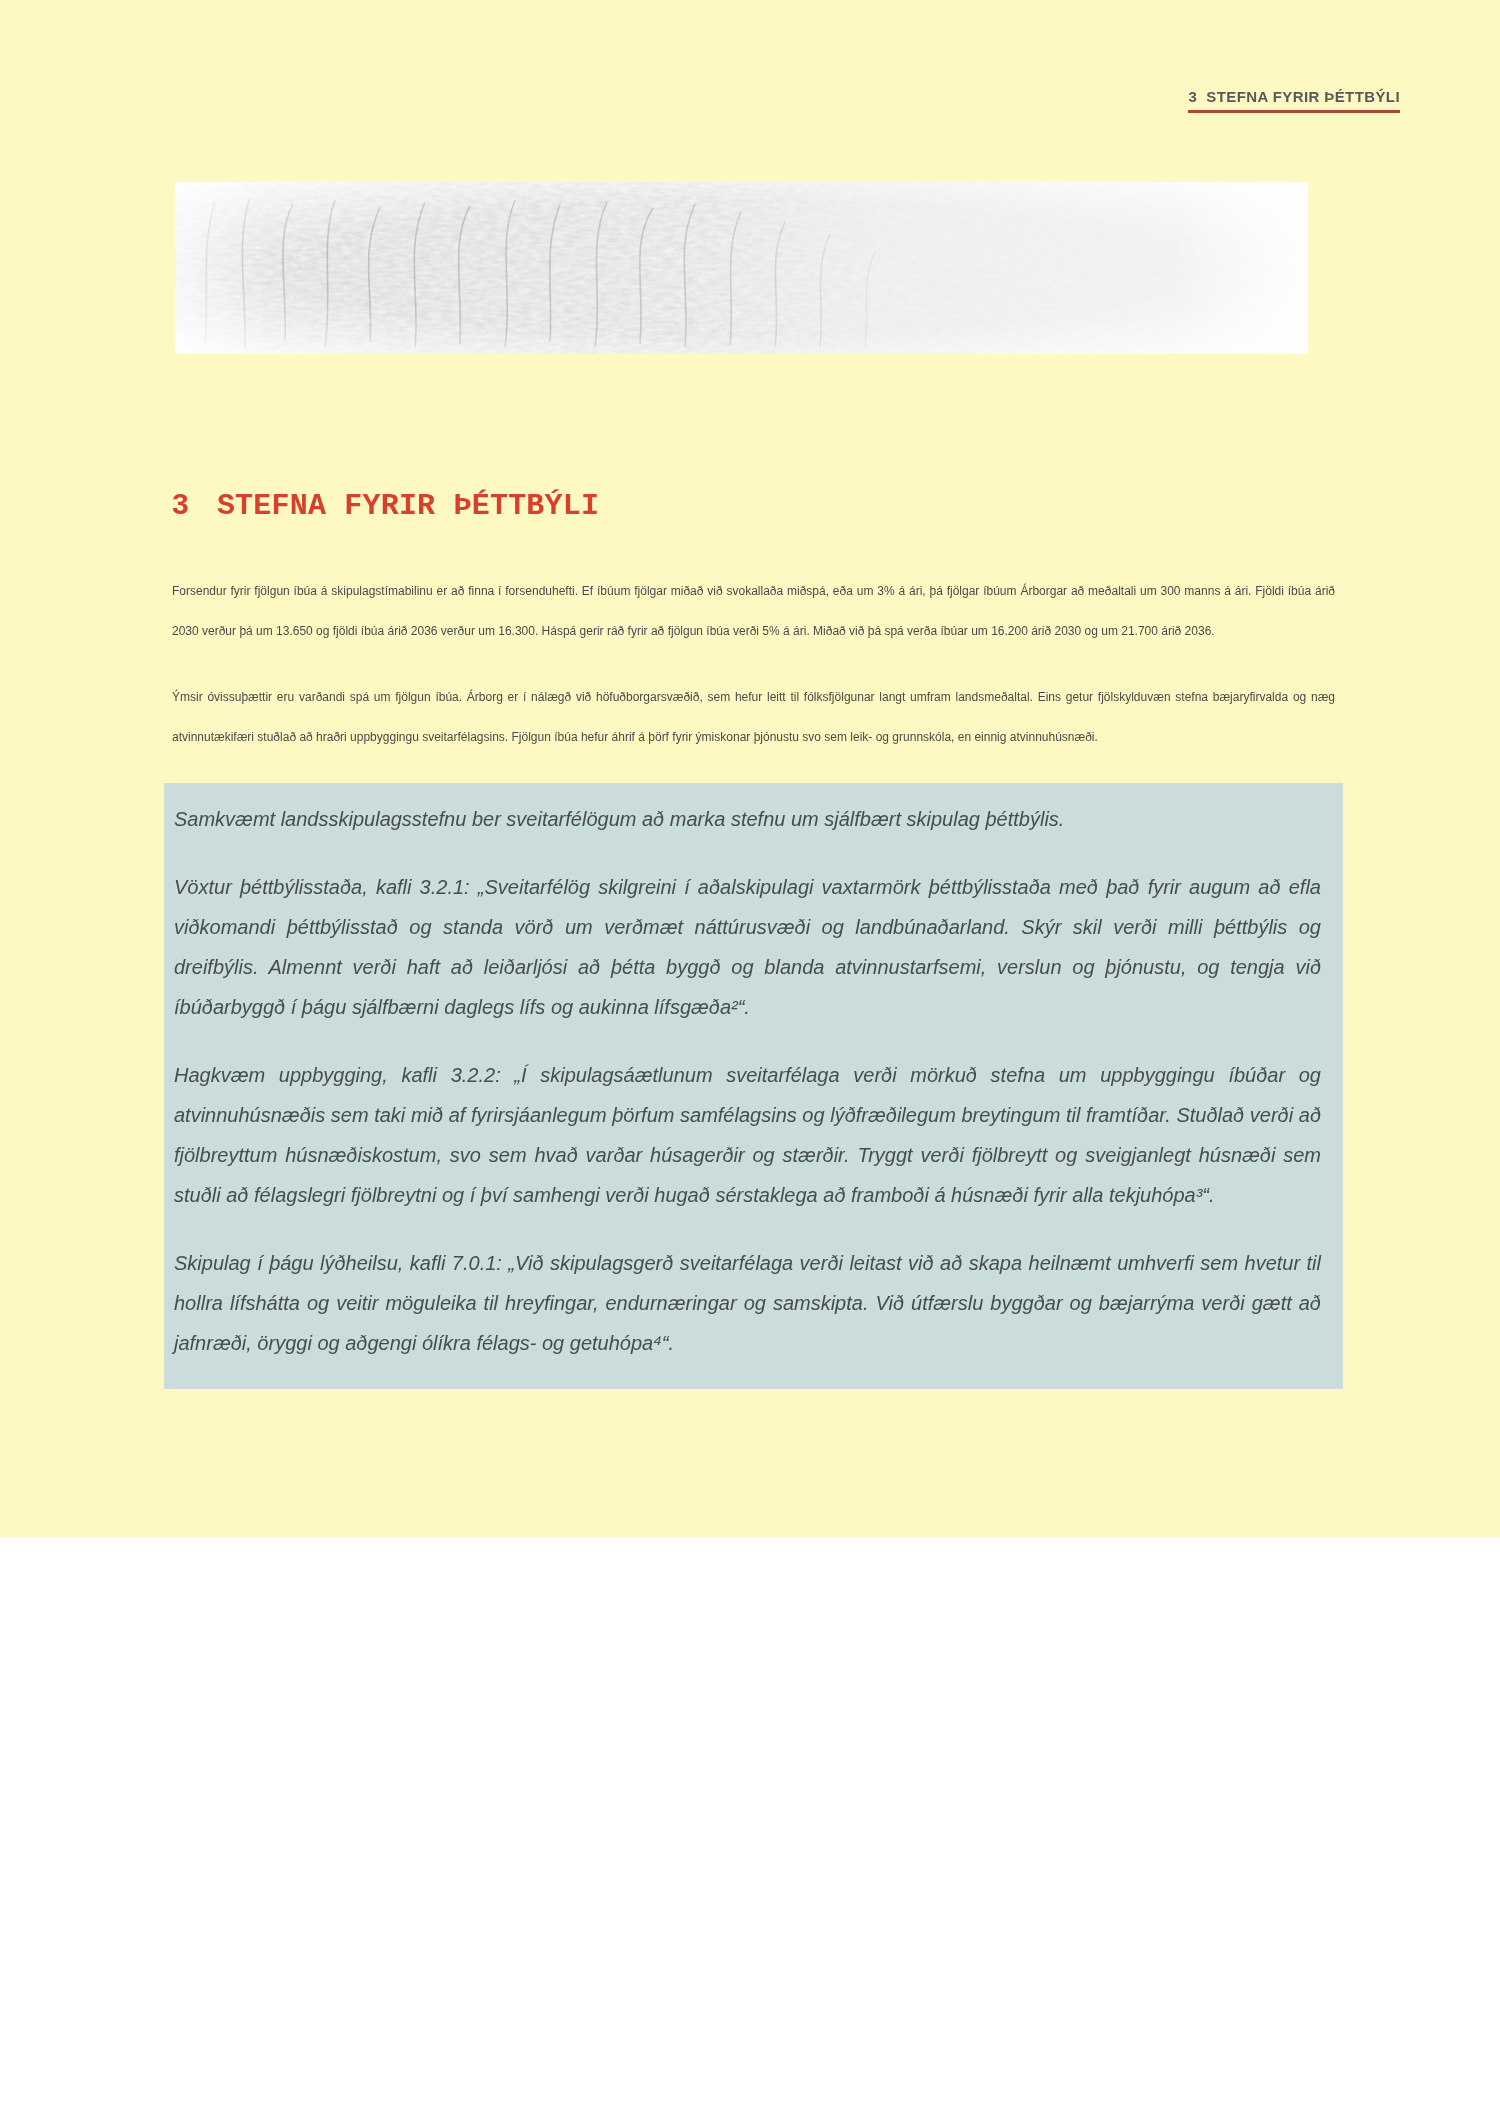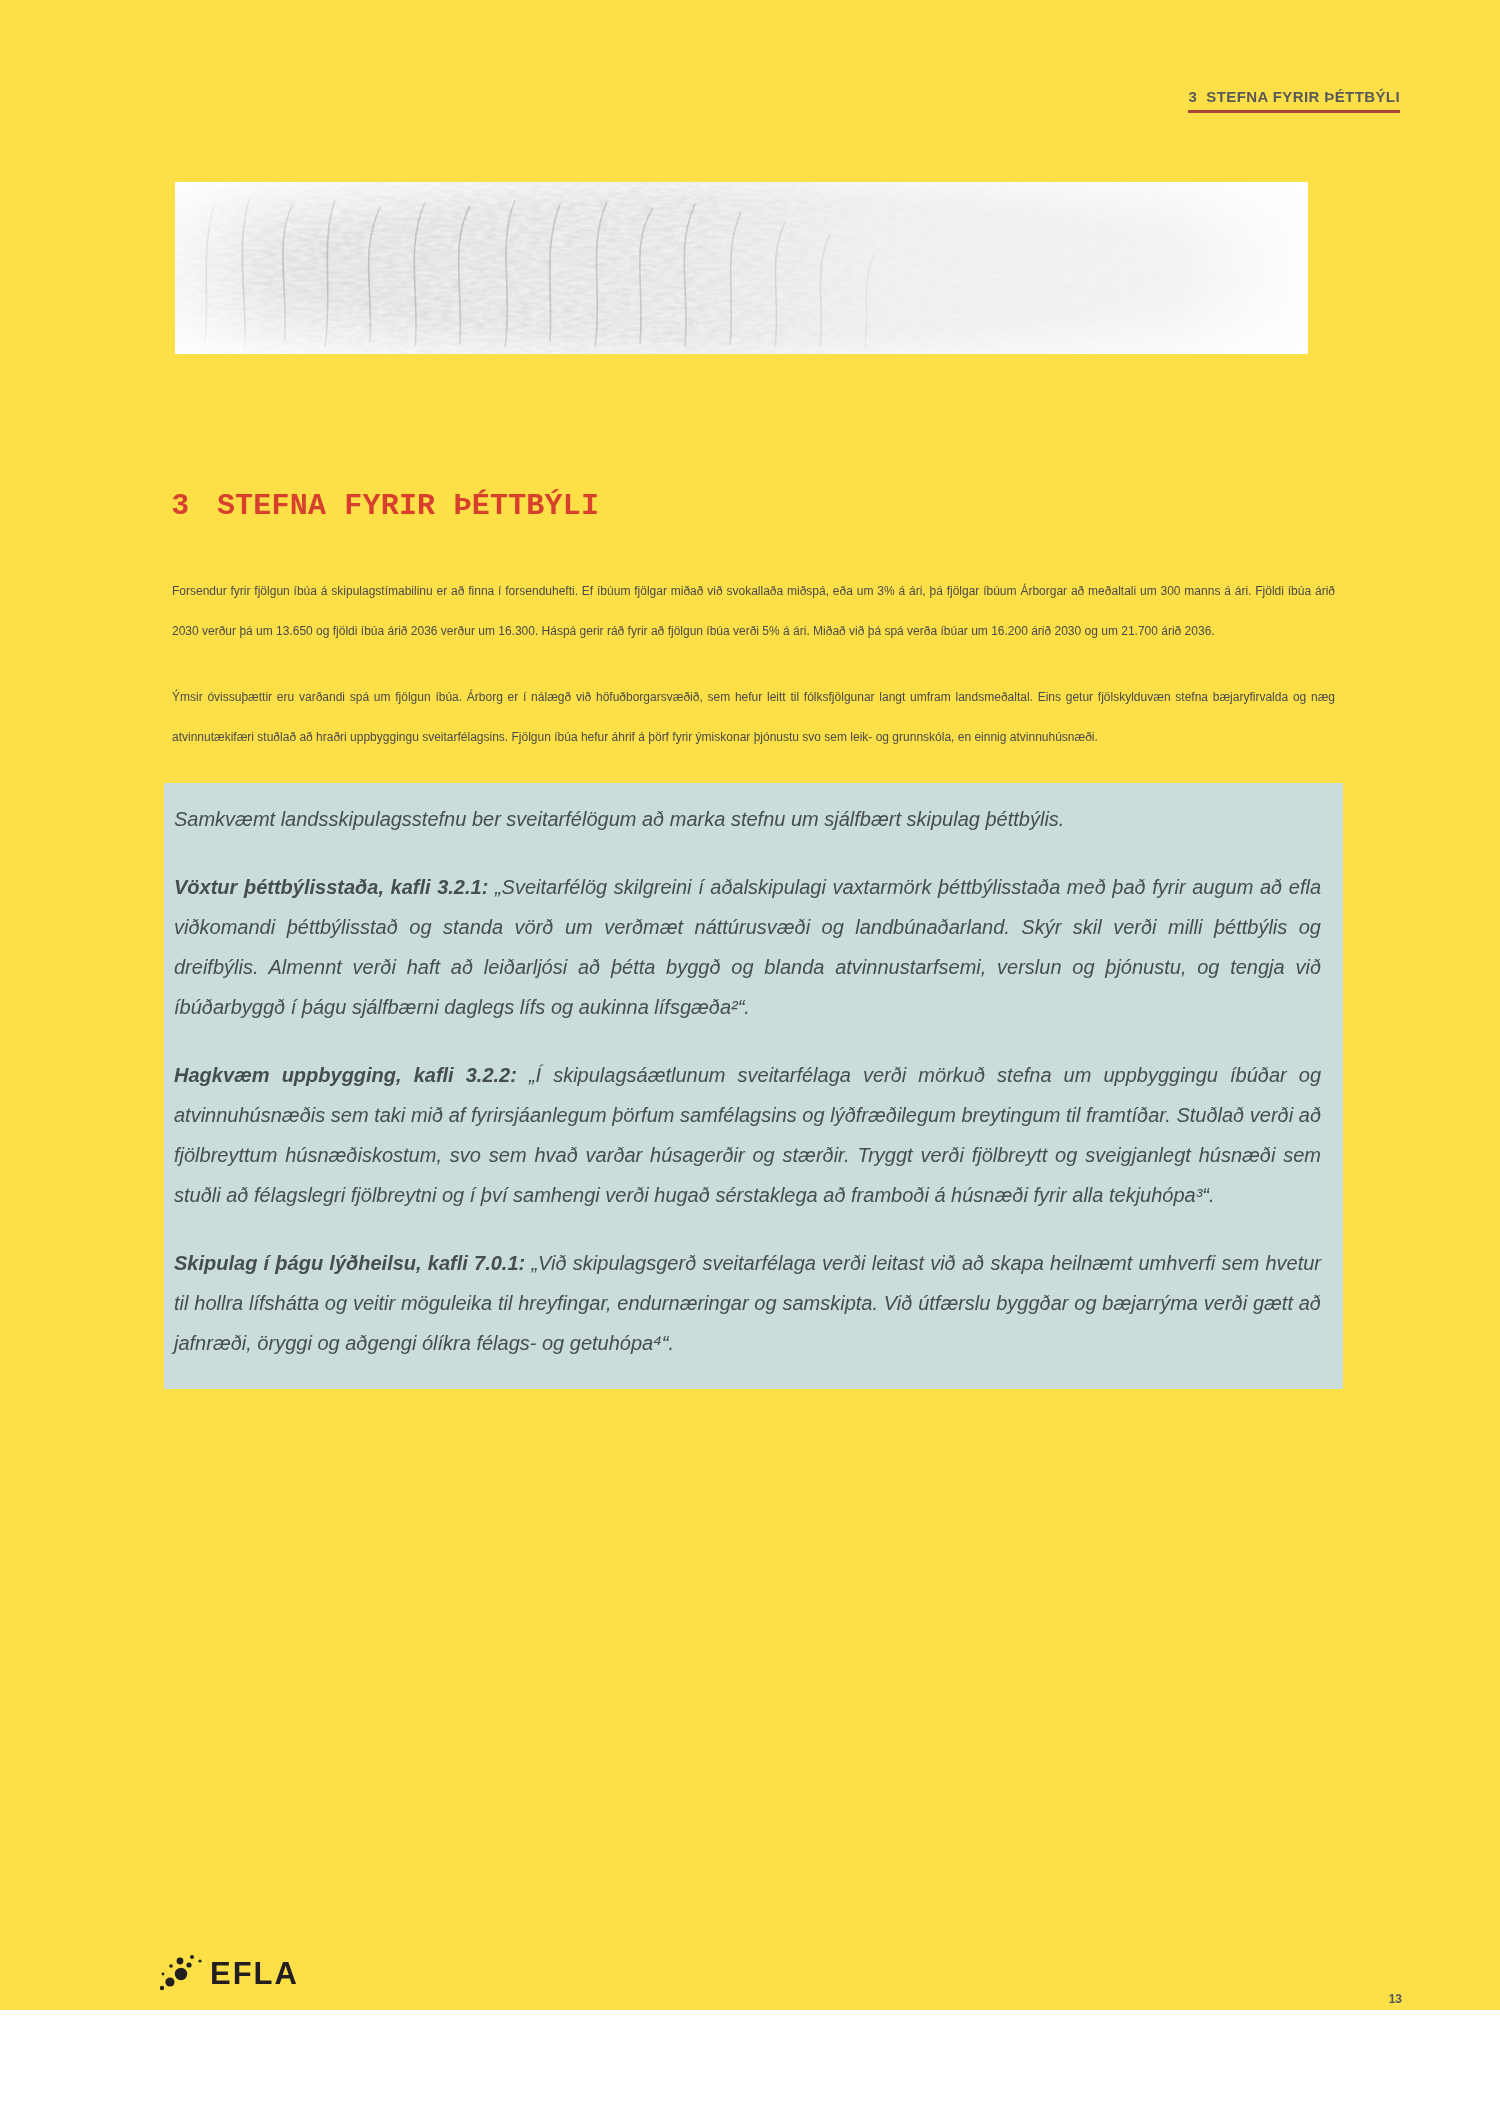--- a/index.html
+++ b/index.html
@@ -8,22 +8,22 @@
     --quote-box-bg:#cbdcdd;
     --body-text:#4a4a4a;
     --header-gray:#595959;
     --footnote-color:#1f1f1f;
   }
   *{margin:0;padding:0;box-sizing:border-box;}
   html,body{background:#ffffff;}
   body{font-family:"Liberation Sans",sans-serif;}
   .page{
     position:relative;
-    width:1500px;height:2010px;
-    background:#fde047;
+    width:1500px;height:1538px;
+    background:#fef9c3;
     overflow:hidden;
   }
   
   .running-header{
     position:absolute;top:88px;right:100px;
     font-size:15px;font-weight:700;letter-spacing:.4px;
     color:var(--header-gray);
     border-bottom:3px solid var(--underline-red);
     padding-bottom:5px;
     white-space:pre;
@@ -61,21 +61,21 @@
     padding:16px 22px 26px 10px;
     font-style:italic;
   }
   .quote-box p{
     font-size:20px;line-height:40px;
     text-align:justify;
     margin-bottom:28px;
     color:#454d50;
   }
   .quote-box p:last-child{margin-bottom:0;}
-  .quote-box .q-label{font-weight:700;}
+  .quote-box .q-label{font-weight:400;}
   
   .footnotes{
     position:absolute;left:172px;top:1764px;width:600px;
     color:var(--footnote-color);
     font-size:18px;line-height:30px;
   }
   .footnote-rule{
     width:378px;border:none;border-top:2px solid #3c3c3c;margin-bottom:12px;
   }
   .footnotes sup{font-size:12px;margin-right:4px;}

